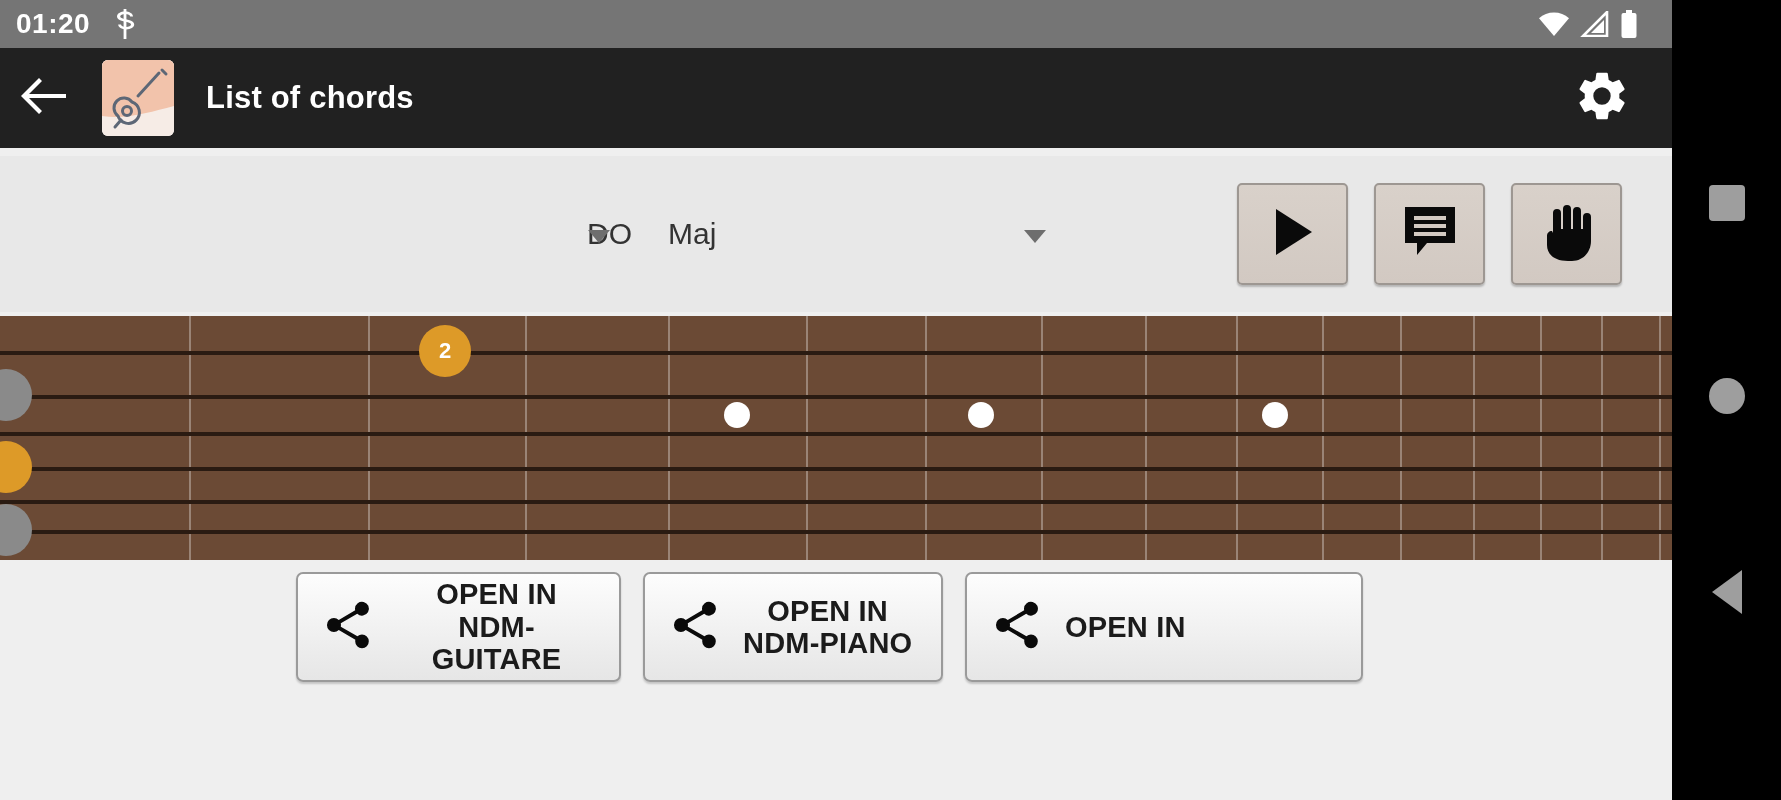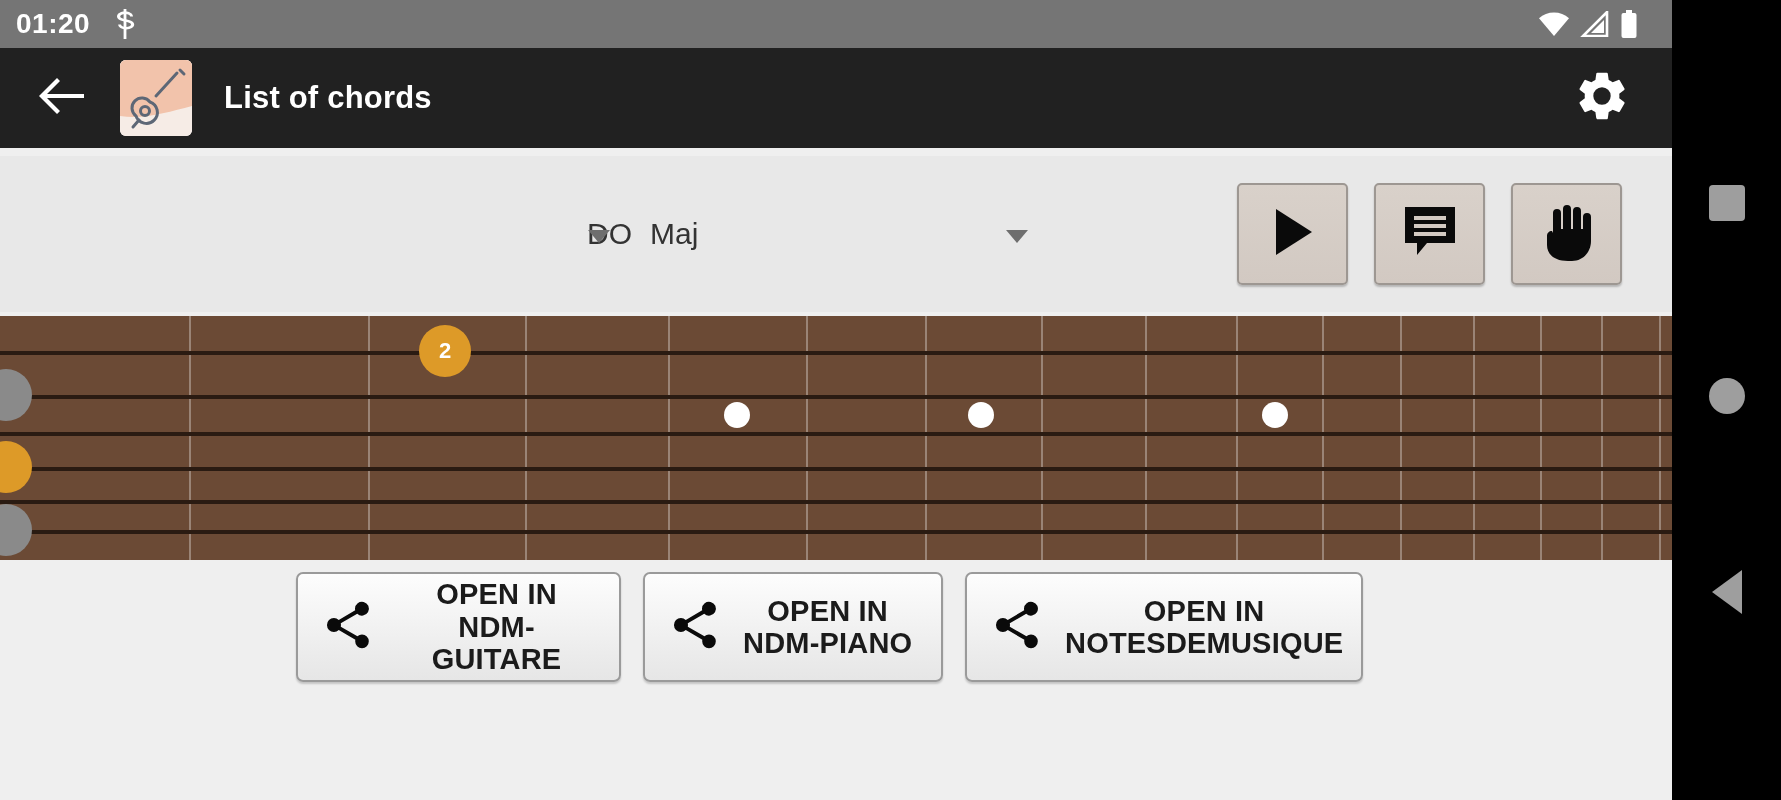--- a/index.html
+++ b/index.html
@@ -65,21 +65,21 @@
 
   
   #app-bar {
     position: absolute;
     left: 0; top: 48px;
     width: 1672px;
     height: 100px;
     background: #212121;
     display: flex;
     align-items: center;
-    padding-left: 34px;
+    padding-left: 16px;
     box-sizing: border-box;
   }
   #back-button {
     width: 56px; height: 56px;
     display: flex; align-items: center; justify-content: center;
     cursor: pointer;
   }
   #app-icon {
     width: 72px; height: 76px;
     margin-left: 30px;
@@ -115,21 +115,21 @@
     box-sizing: border-box;
   }
   .spinner {
     position: relative;
     height: 70px;
     display: flex;
     align-items: center;
     cursor: pointer;
   }
   #spinner-note { width: 400px; margin-left: 232px; justify-content: flex-end; }
-  #spinner-type { width: 400px; margin-left: 18px; }
+  #spinner-type { width: 400px; margin-left: 36px; }
   .spinner-label {
     font-size: 30px;
     color: #333333;
   }
   .spinner-caret {
     position: absolute;
     right: 22px;
     top: 50%;
     margin-top: -4px;
     width: 0; height: 0;
@@ -431,21 +431,20 @@
       </div>
 
       <div class="share-btn" style="width:398px">
         <span>
           <svg width="56" height="56" viewBox="0 0 24 24">
             <path fill="#0a0a0a" d="M18 16.08a2.9 2.9 0 00-1.96.77L8.91 12.7a3.3 3.3 0 000-1.4l7.05-4.11A2.98 2.98 0 1015 5c0 .24.04.47.09.7L8.04 9.81a3 3 0 100 4.38l7.12 4.16c-.05.21-.08.43-.08.65a2.92 2.92 0 102.92-2.92z"></path>
           </svg>
         </span>
         <span class="share-label">
           <span>OPEN IN</span>
-          <span class="l2">NOTESDEMUSIQUE</span>
         </span>
       </div>
     </div>
 
   </div>
 
   <div id="nav-bar">
     <div id="nav-recents" class="nav-key"></div>
     <div id="nav-home" class="nav-key"></div>
     <div id="nav-back" class="nav-key"></div>

